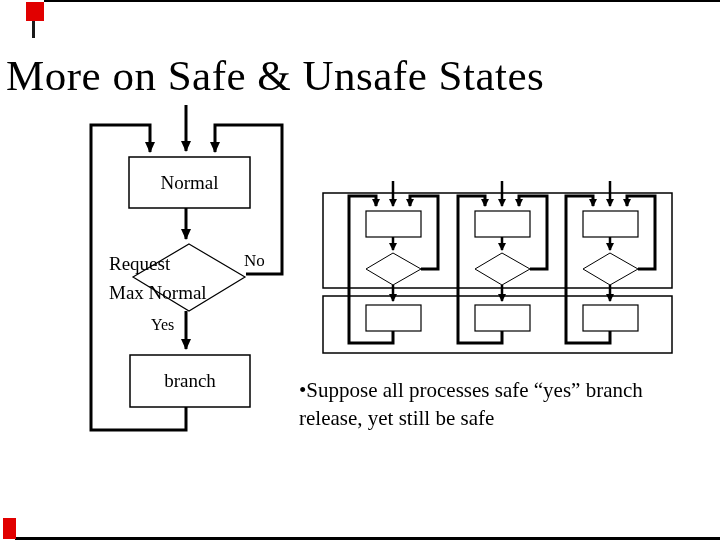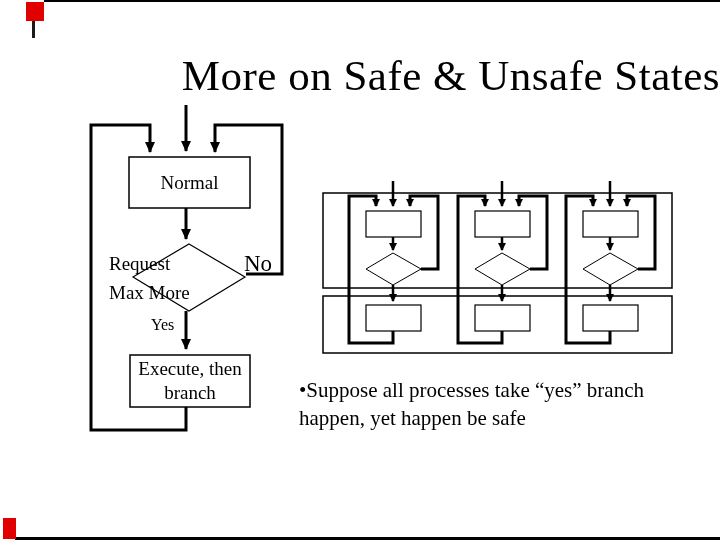--- a/index.html
+++ b/index.html
@@ -3,36 +3,36 @@
 <meta charset="utf-8">
 <style>
   html,body{margin:0;padding:0;background:#fff;}
   .slide{
     position:relative;width:720px;height:540px;background:#ffffff;overflow:hidden;
     font-family:"Liberation Serif","DejaVu Serif",serif;color:#000;
   }
   .slide svg{position:absolute;left:0;top:0;}
   .txt{position:absolute;white-space:nowrap;}
   .page-title{
-    left:6px;top:52px;width:714px;text-align:right;
+    left:6px;top:52px;width:714px;text-align:left;
     font-size:43px;line-height:48px;letter-spacing:0.5px;
   }
   .box-label{
     position:absolute;display:flex;flex-direction:column;align-items:center;justify-content:center;
     font-size:19px;line-height:24px;text-align:center;white-space:nowrap;
   }
   .box-label span{display:block;}
   .normal-label{left:129px;top:157px;width:121px;height:51px;}
   .exec-label{left:130px;top:355px;width:120px;height:52px;}
   .decision-label{
     position:absolute;left:109px;top:249px;width:160px;text-align:left;
     font-size:19px;line-height:29px;
   }
   .decision-label span{display:block;}
-  .no-label{left:244px;top:251px;font-size:23px;}
+  .no-label{left:244px;top:251px;font-size:17px;}
   .yes-label{left:151px;top:316px;font-size:16px;}
   .bullets{position:absolute;left:299px;top:376px;width:418px;font-size:21px;line-height:28px;}
   .bullets div{white-space:nowrap;}
   .edge{position:absolute;background:#000;}
   .edge-top{left:44px;top:0;width:676px;height:2px;}
   .edge-bottom{left:15px;top:537px;width:705px;height:3px;}
   .redmark{position:absolute;background:#e10000;}
   .red-top{left:26px;top:2px;width:18px;height:19px;}
   .red-bottom{left:3px;top:518px;width:13px;height:21px;}
   .tick-top{left:32px;top:21px;width:3px;height:17px;background:#1a1a1a;position:absolute;}
@@ -84,34 +84,33 @@
   </svg>
 
   <div class="txt page-title">More on Safe &amp; Unsafe States</div>
 
   <div class="box-label normal-label">
     <span>Normal</span>
   </div>
 
   <div class="decision-label">
     <span>Request</span>
-    <span>Max More</span>
+    <span>Max Normal</span>
   </div>
 
   <div class="txt no-label">No</div>
   <div class="txt yes-label">Yes</div>
 
   <div class="box-label exec-label">
-    <span>Execute, then</span>
     <span>branch</span>
   </div>
 
   <div class="bullets">
-    <div>•Suppose all processes take “yes” branch</div>
-    <div>happen, yet happen be safe</div>
+    <div>•Suppose all processes safe “yes” branch</div>
+    <div>release, yet still be safe</div>
   </div>
 
   <div class="edge edge-top"></div>
   <div class="redmark red-top"></div>
   <div class="tick-top"></div>
   <div class="edge edge-bottom"></div>
   <div class="redmark red-bottom"></div>
 
 </div>
 

